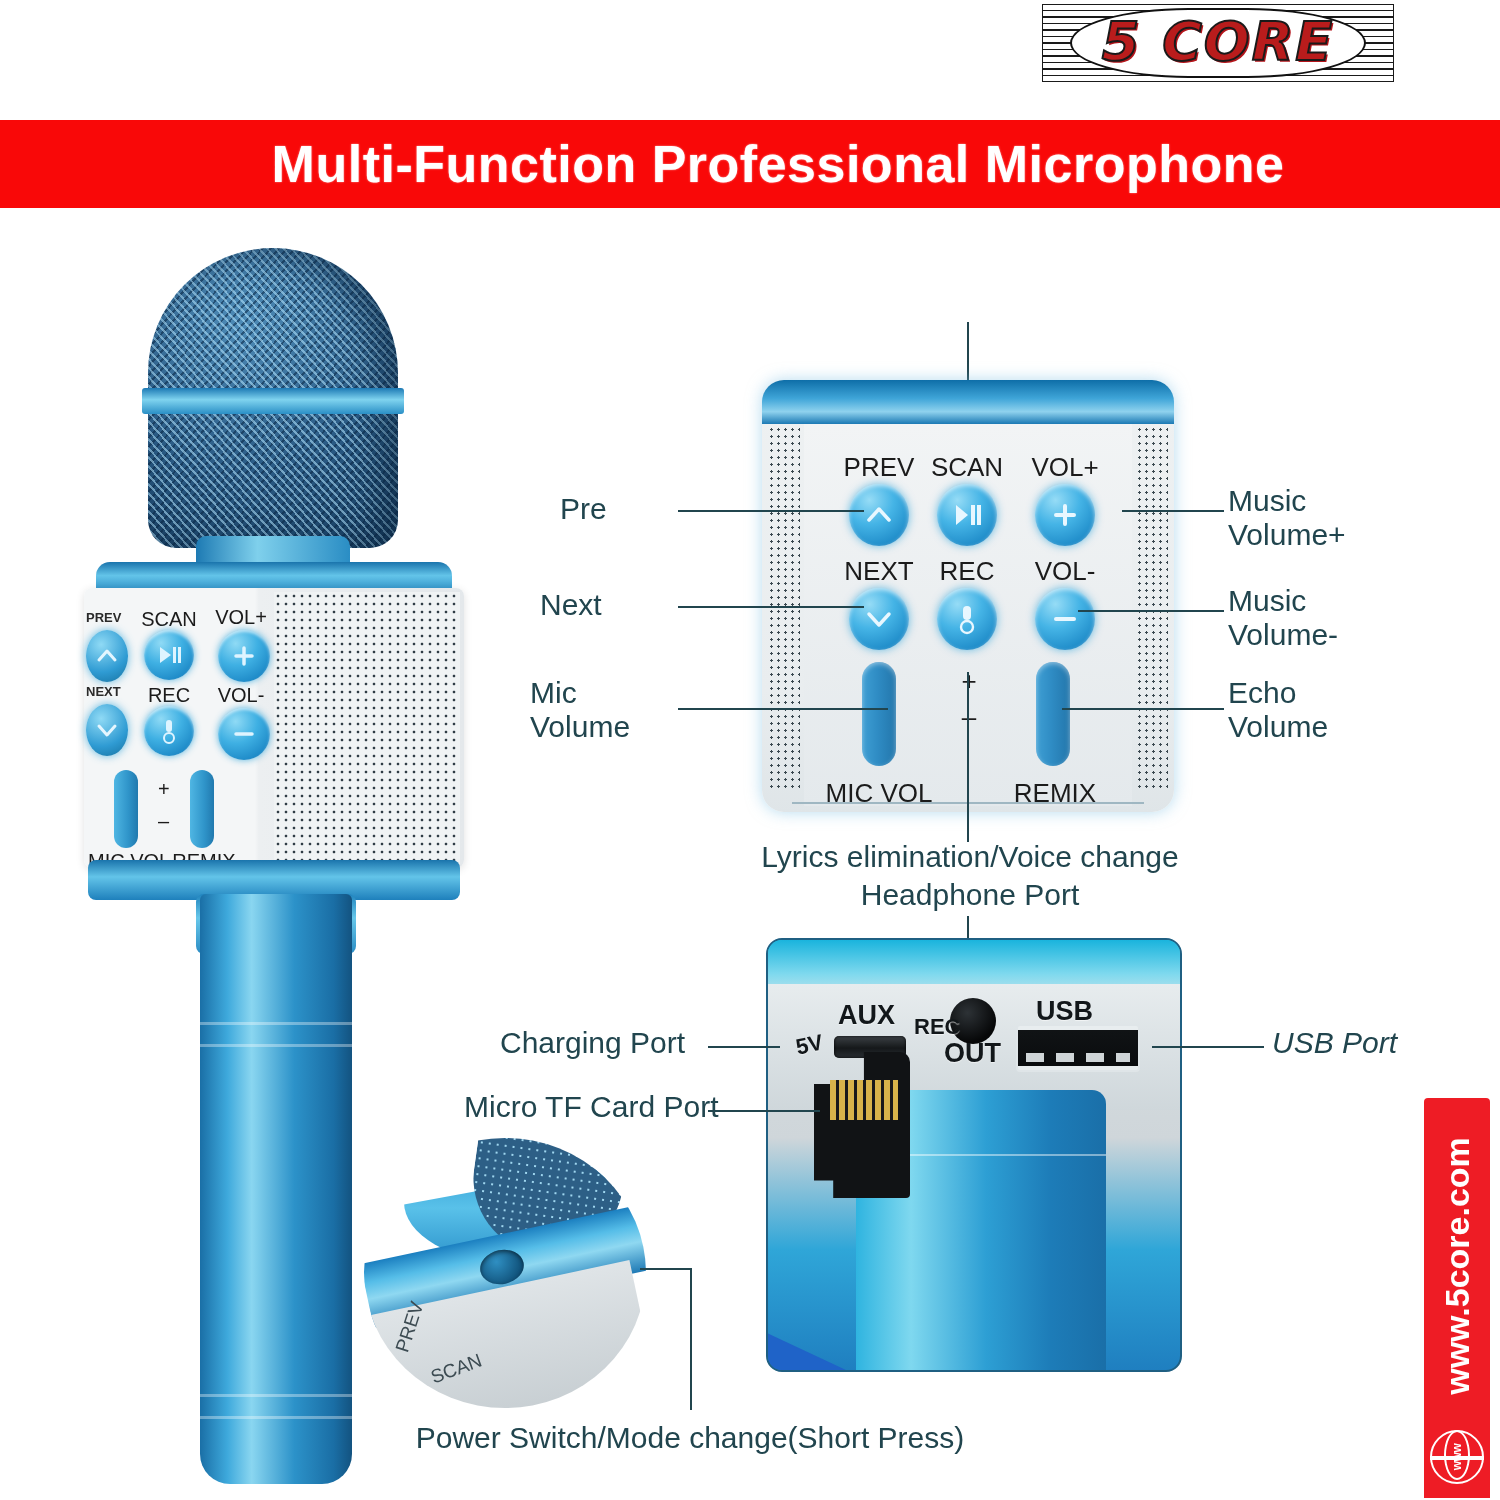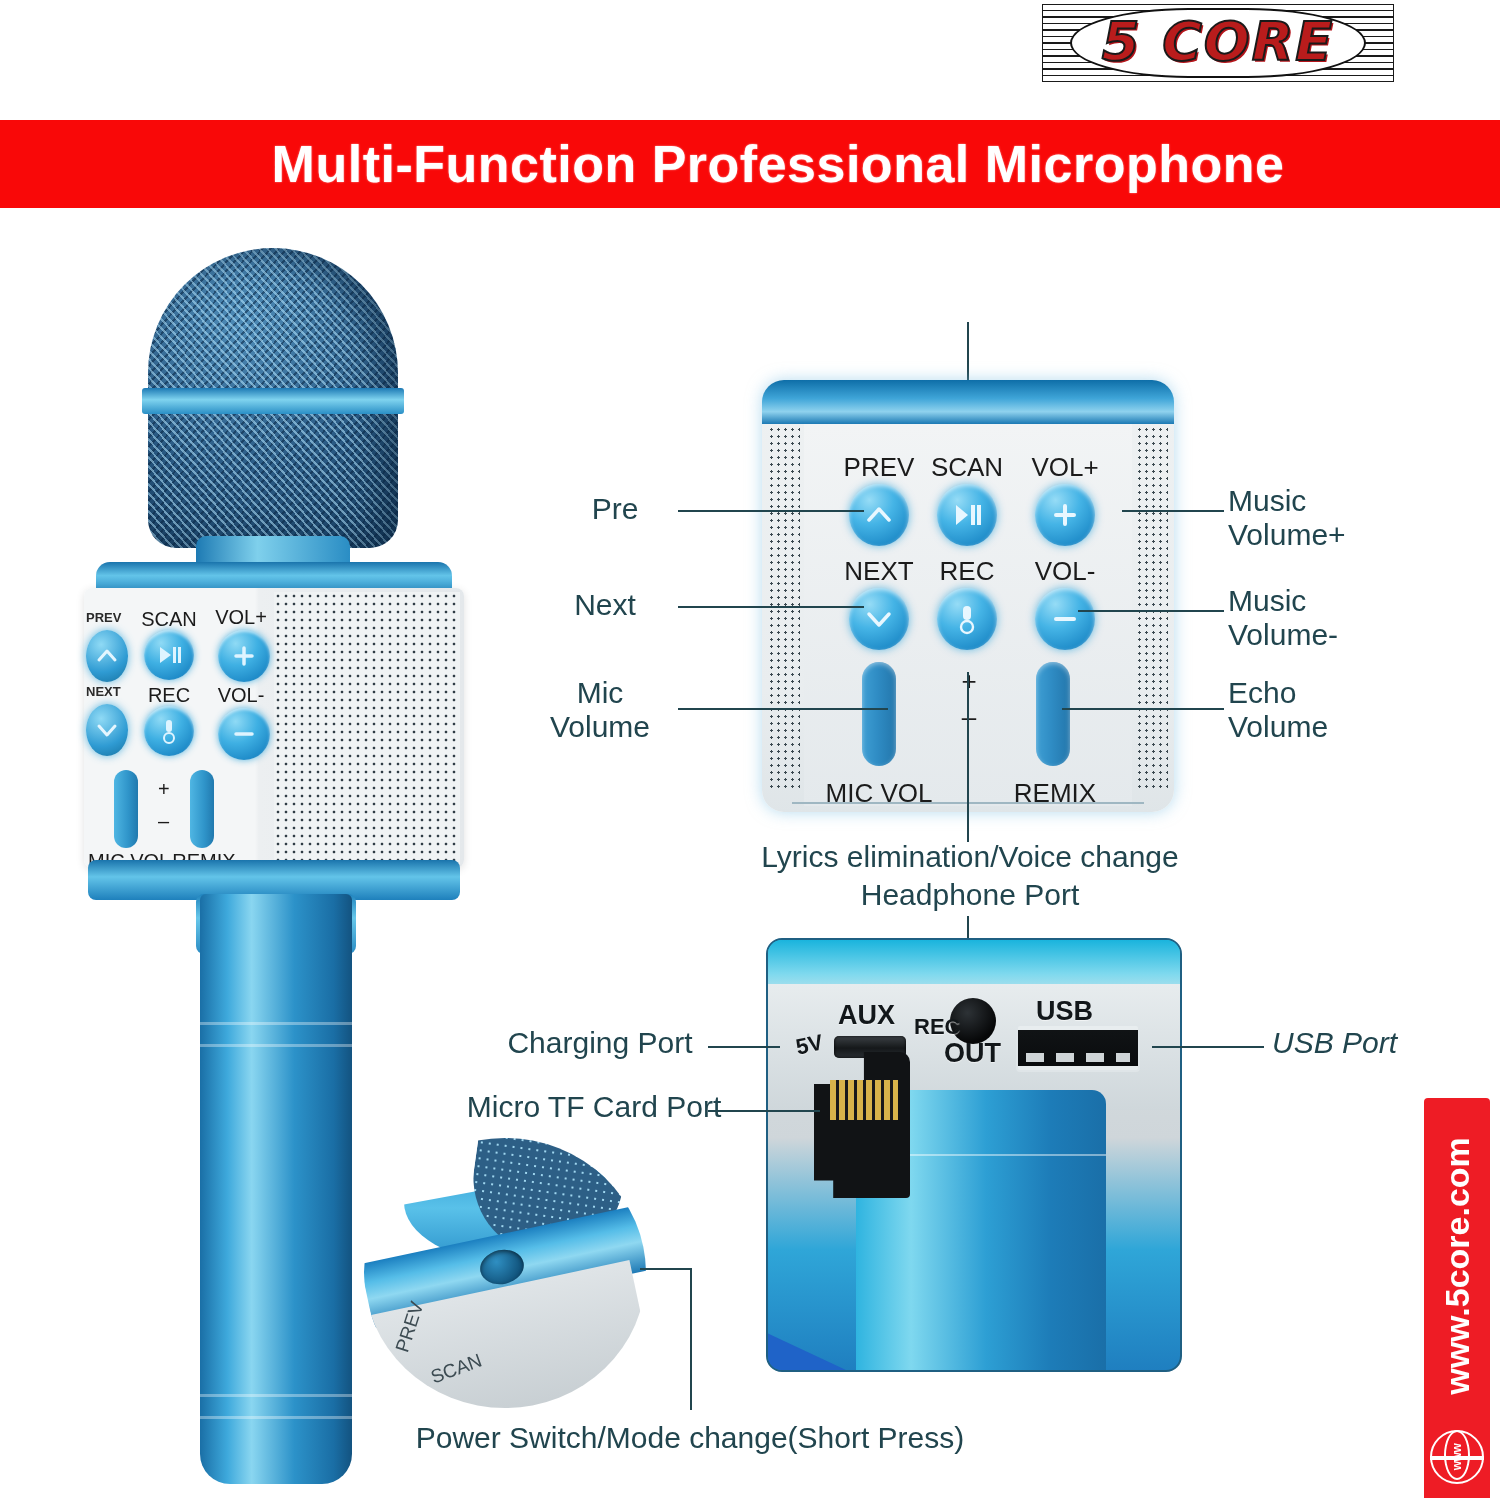--- a/index.html
+++ b/index.html
@@ -38,21 +38,21 @@
     width:50px;height:50px;border:2.5px solid #fff;border-radius:50%;}
   .sidetab-globe:before,.sidetab-globe:after{content:"";position:absolute;border:2px solid #fff;}
   .sidetab-globe:before{left:50%;top:-2px;width:0;height:50px;margin-left:-1px;border-radius:50%;
     border-width:2px;width:22px;margin-left:-13px;height:46px;}
   .sidetab-globe:after{left:-2px;top:50%;height:0;width:50px;margin-top:-1px;}
   .globe-www{position:absolute;left:50%;top:50%;transform:translate(-50%,-50%) rotate(-90deg);
     color:#fff;font-size:12px;font-weight:bold;letter-spacing:-.5px;}
 
   
   .cl{position:absolute;color:#21454e;font-size:30px;line-height:1.12;white-space:pre;}
-  .cl.r{text-align:center;}
+  .cl.r{text-align:left;}
   .cl.c{text-align:center;}
   .line{position:absolute;background:#21454e;}
   .line.h{height:2px;}
   .line.v{width:2px;}
 
   
   .panel{position:absolute;left:762px;top:380px;width:412px;height:432px;
     border-radius:22px;overflow:hidden;
     background:linear-gradient(to bottom,#eef1f2 0%,#e9edef 72%,#dfe5e8 100%);
     box-shadow:0 0 16px rgba(120,190,225,.55);}

